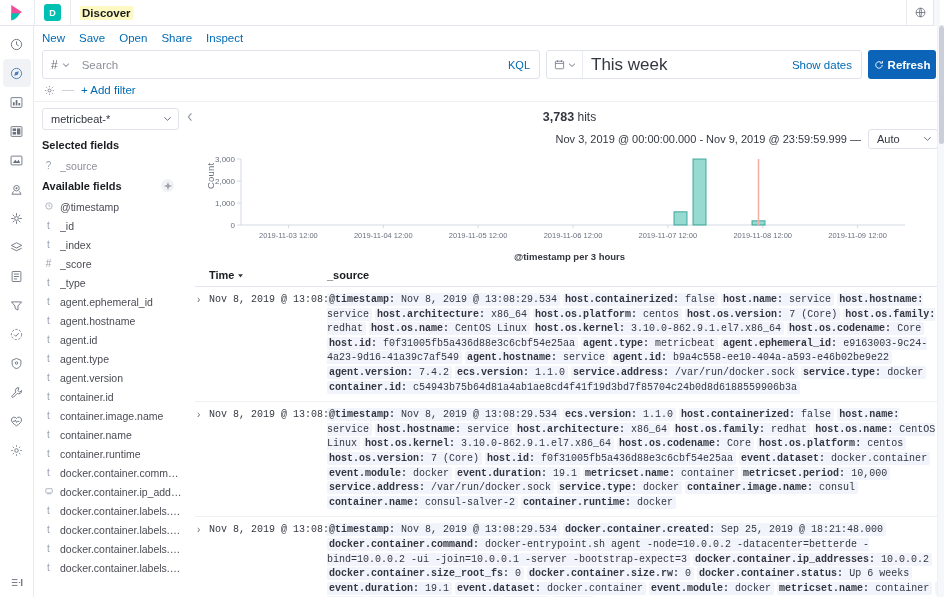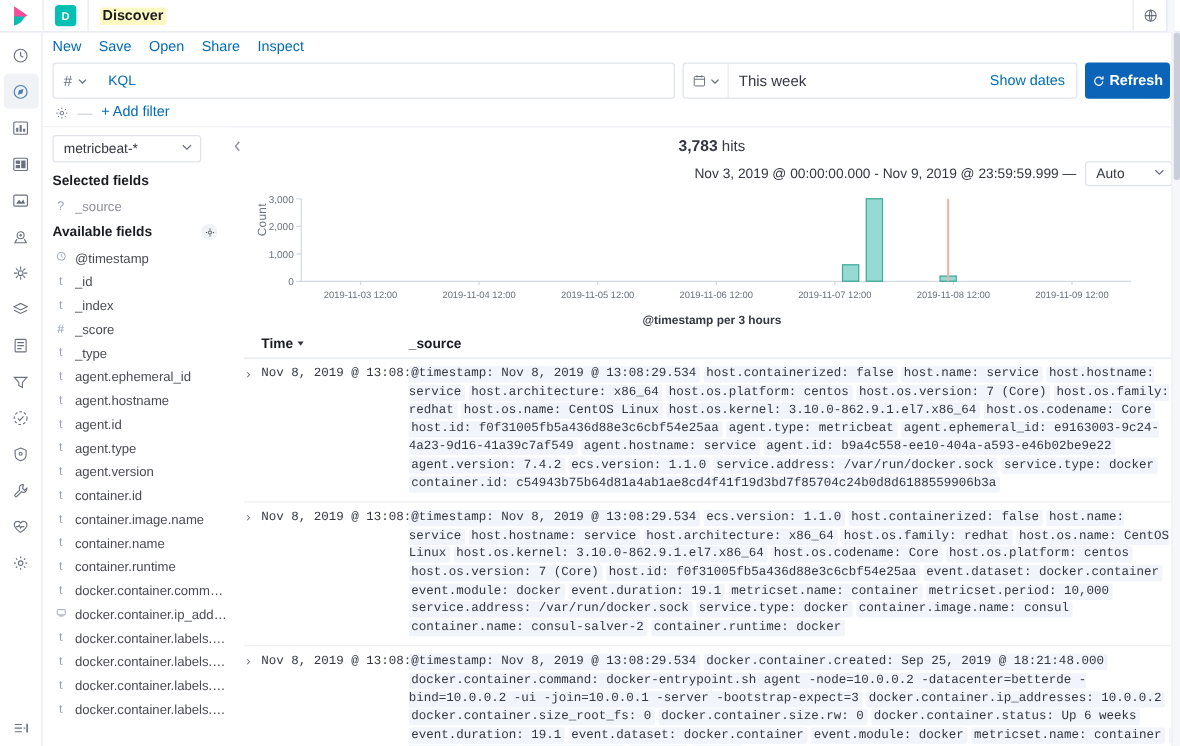--- a/index.html
+++ b/index.html
@@ -114,21 +114,21 @@
 
   .date-wrap {
     width: 316px; display: flex; align-items: center;
     border: 1px solid #e0e3eb; border-radius: 3px; background: #fff;
   }
   .date-cal {
     display: flex; align-items: center; gap: 3px;
     padding: 0 6px 0 7px; color: #69707d;
     border-right: 1px solid #e9ecf2; height: 100%;
   }
-  .date-text { flex: 1; padding-left: 8px; color: #343741; font-size: 12px; }
+  .date-text { flex: 1; padding-left: 8px; color: #343741; font-size: 17px; }
   .date-show { color: #006bb4; font-size: 11.5px; padding-right: 9px; }
 
   .refresh-btn {
     width: 68px;
     background: #0b64b8; color: #fff;
     border: none; border-radius: 3px;
     font-size: 11.5px; font-weight: 600;
     display: flex; align-items: center; justify-content: center; gap: 4px;
     font-family: "Liberation Sans", sans-serif;
   }
@@ -148,21 +148,21 @@
   .content { flex: 1; display: flex; min-height: 0; }
 
   
   .fields {
     width: 150px; min-width: 150px;
     padding: 6px 0 0 8px;
     overflow: hidden;
     background: #fff;
   }
   .idx-select {
-    width: 119px; height: 22px;
+    width: 137px; height: 22px;
     border: 1px solid #e0e3eb; border-radius: 3px;
     display: flex; align-items: center; justify-content: space-between;
     padding: 0 6px 0 8px;
     font-size: 11px; color: #343741;
     margin-bottom: 9px;
   }
   .fields-head {
     font-size: 11px; font-weight: bold; color: #1a1c21;
     display: flex; align-items: center; justify-content: space-between;
     padding-right: 10px;
@@ -238,21 +238,21 @@
     padding: 6px 0 6px 0;
     font-family: "Liberation Mono", monospace;
     font-size: 10px; line-height: 14.6px;
     color: #343741;
   }
   .c-exp { width: 14px; color: #69707d; font-family: "Liberation Sans", sans-serif; padding-left: 2px; }
   .c-time { width: 118px; white-space: nowrap; }
   .c-src { flex: 1; min-width: 0; }
   .kv { white-space: normal; word-break: break-word; }
   .kv .k { background: #f1f4fa; padding: 1px 3px 1px 2px; border-radius: 2px; }
-  .kv .k b { font-weight: normal; }
+  .kv .k b { font-weight: bold; }
   .kv .sp { display: inline-block; width: 3px; }
 
   
   .vscroll {
     position: absolute; right: 0; top: 26px;
     width: 7px; bottom: 0;
     background: #f5f7fa;
     border-left: 1px solid #eef0f4;
   }
   .vscroll .thumb {
@@ -405,20 +405,21 @@
       </div>
 
       <div class="querybar">
         <div class="query-input-wrap">
           <div class="q-prefix">
             <span style="font-size:12px;color:#69707d;">#</span>
             <svg width="8" height="8" viewBox="0 0 10 10" fill="none" stroke="#69707d" stroke-width="1.2">
                 <path d="M1.4 3.4 5 6.8l3.6-3.4"></path>
               </svg>
           </div>
+          <input class="q-input" value="" placeholder="Search" style="">
           <div class="q-kql">KQL</div>
         </div>
 
         <div class="date-wrap">
           <div class="date-cal">
             <svg width="11" height="11" viewBox="0 0 16 16" fill="none" stroke="#69707d" stroke-width="1.15">
                 <rect x="2" y="3.2" width="12" height="11" rx="1.2"></rect>
                 <path d="M2 6.4h12M5.2 1.7v2.6M10.8 1.7v2.6"></path>
               </svg>
             <svg width="8" height="8" viewBox="0 0 10 10" fill="none" stroke="#69707d" stroke-width="1.2">

